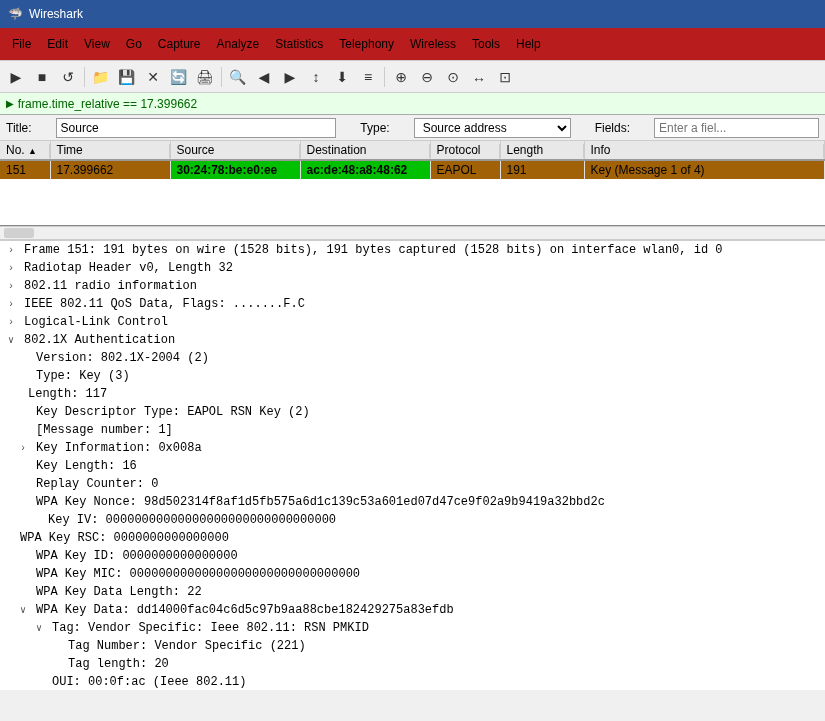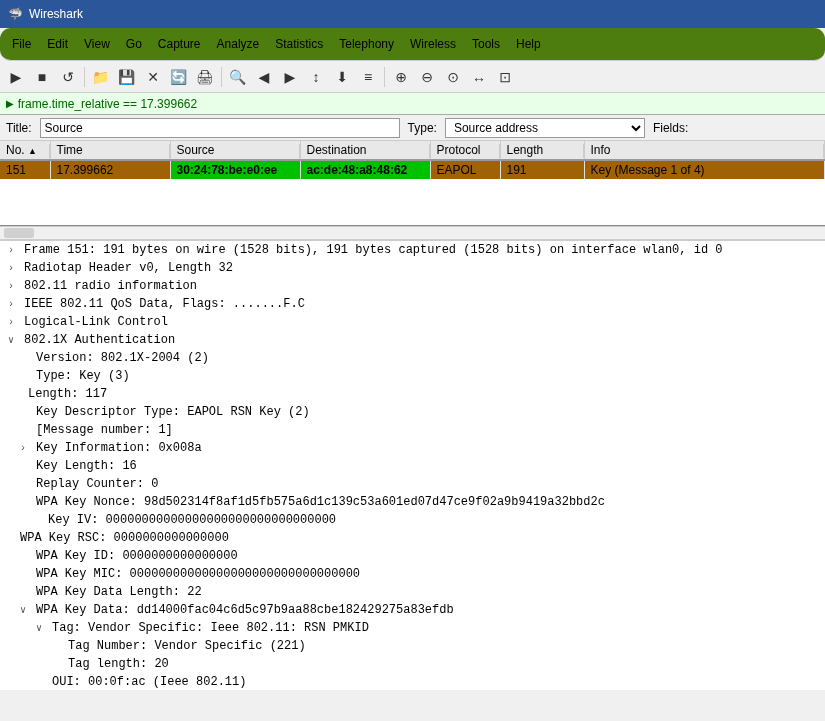--- a/index.html
+++ b/index.html
@@ -18,27 +18,26 @@
       color: white;
       display: flex;
       align-items: center;
       padding: 4px 8px;
       height: 28px;
       font-size: 12px;
     }
 
     
     .menu-bar {
-      background: #4d7c0f;
+      background: #b91c1c;
       display: flex;
       align-items: center;
       height: 22px;
       border-bottom: 1px solid #ccc;
       padding: 16px 4px;
-      border-radius: 11px;
     }
     .menu-item {
       padding: 2px 8px;
       cursor: pointer;
       font-size: 12px;
       color: #000;
     }
 
     
     .toolbar {
@@ -88,21 +87,21 @@
     }
 
     
     .title-row {
       background: #f0f0f0;
       border-bottom: 1px solid #ccc;
       height: 26px;
       display: flex;
       align-items: center;
       padding: 2px 6px;
-      gap: 8px;
+      gap: 24px;
     }
     .title-row label {
       font-size: 12px;
       color: #000;
     }
     .title-row input {
       border: 1px solid #999;
       background: white;
       height: 20px;
       padding: 0 4px;
@@ -283,20 +282,21 @@
 </div>
 
 <div class="title-row">
   <label>Title:</label>
   <input class="title-input-wide" type="text" value="Source" style="">
   <label>Type:</label>
   <select class="type-select">
     <option>Source address</option>
   </select>
   <label>Fields:</label>
+  <input class="fields-input" type="text" placeholder="Enter a fiel..." style="">
 </div>
 
 <div class="packet-table-container">
   <table class="packet-table">
     <thead>
       <tr>
         <th class="col-no">No. <span style="font-size:9px;">▲</span></th>
         <th class="col-time">Time</th>
         <th class="col-source">Source</th>
         <th class="col-dest">Destination</th>

